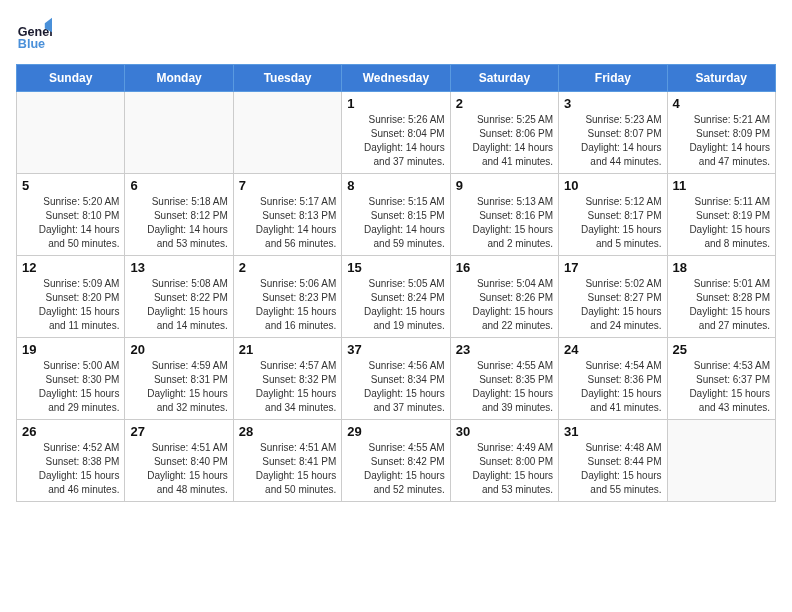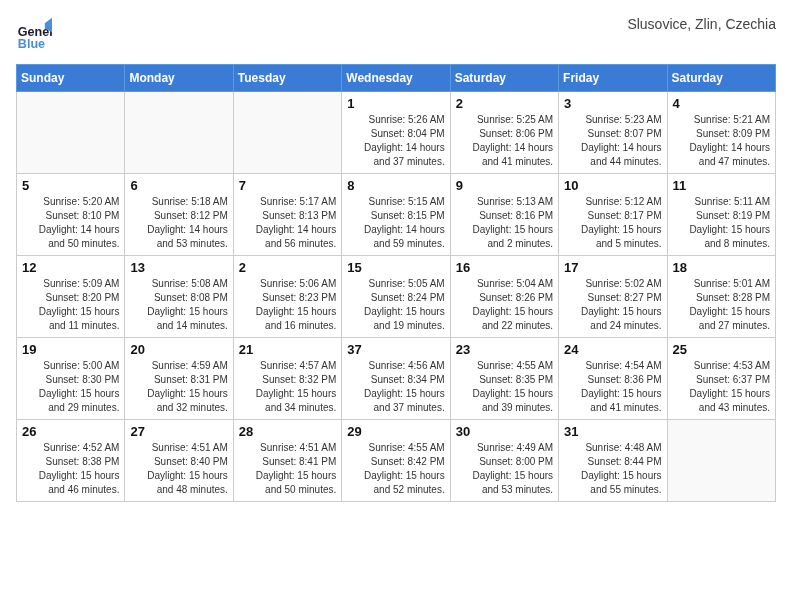--- a/index.html
+++ b/index.html
@@ -41,21 +41,21 @@
       width: 100%;
       border-collapse: collapse;
       table-layout: fixed;
     }
     th {
       background-color: #3a7bd5;
       color: #fff;
       font-size: 12px;
       font-weight: bold;
       padding: 6px 4px;
-      text-align: left;
+      text-align: center;
       border: 1px solid #5a9ae0;
     }
     td {
       border: 1px solid #ccc;
       vertical-align: top;
       padding: 4px 5px;
       font-size: 10.5px;
       color: #222;
       height: 80px;
       background: #fff;
@@ -84,21 +84,20 @@
 
 <div class="header">
   <div class="logo">
     <svg class="logo-icon" viewBox="0 0 40 40">
       <text x="2" y="22" font-size="14" font-weight="bold" fill="#1a1a2e">General</text>
       <text x="2" y="36" font-size="14" font-weight="bold" fill="#4a90d9">Blue</text>
       <polygon points="32,8 40,2 40,18 32,14" fill="#4a90d9"></polygon>
     </svg>
   </div>
   <div class="title-block">
-    <div class="location">Slusovice, Zlin, Czechia</div>
   </div>
 </div>
 
 <table>
   <thead>
     <tr>
     <th>Sunday</th>
         <th>Monday</th>
         <th>Tuesday</th>
         <th>Wednesday</th>
@@ -196,21 +195,21 @@
         <td>
           <div class="day-num">12</div>
           <div class="cell-text">Sunrise: 5:09 AM
 Sunset: 8:20 PM
 Daylight: 15 hours
 and 11 minutes.</div>
         </td>
         <td>
           <div class="day-num">13</div>
           <div class="cell-text">Sunrise: 5:08 AM
-Sunset: 8:08 PM
+Sunset: 8:22 PM
 Daylight: 15 hours
 and 14 minutes.</div>
         </td>
         <td>
           <div class="day-num">2</div>
           <div class="cell-text">Sunrise: 5:06 AM
 Sunset: 8:23 PM
 Daylight: 15 hours
 and 16 minutes.</div>
         </td>

